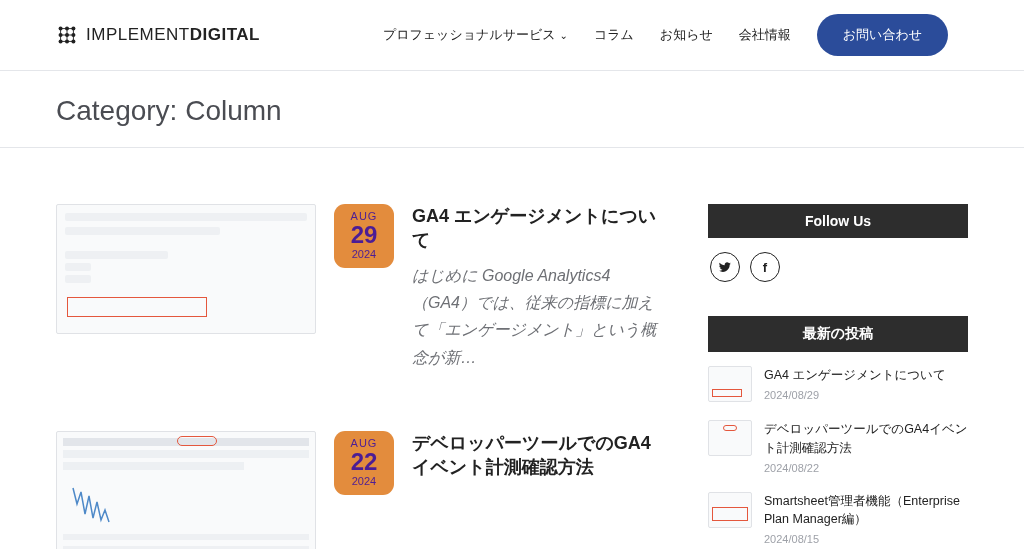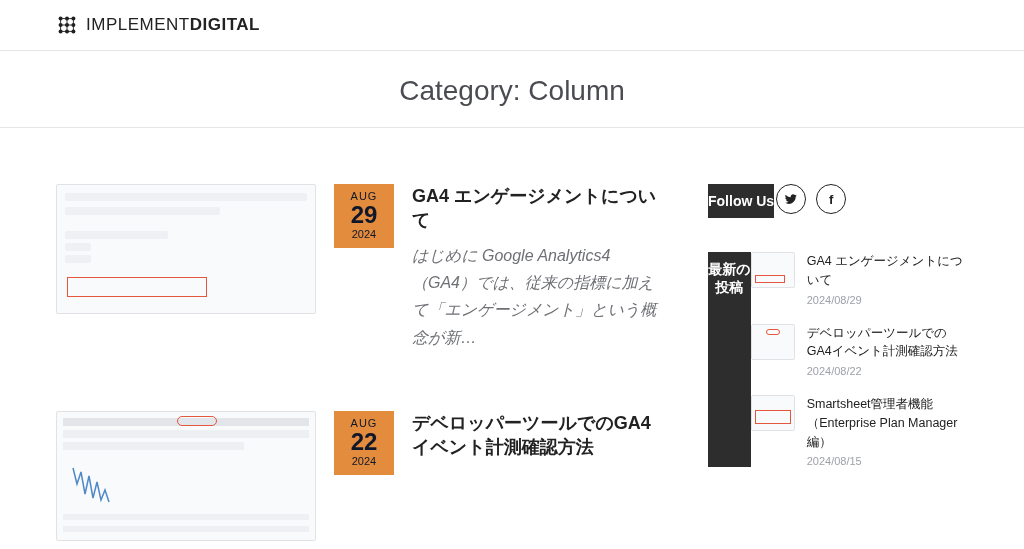--- a/index.html
+++ b/index.html
@@ -13,40 +13,40 @@
 .brand-text{font-size:17px;letter-spacing:.5px;}
 .brand-text .light{font-weight:300;}
 .brand-text .bold{font-weight:700;}
 .nav{display:flex;align-items:center;gap:26px;}
 .nav-item{font-size:13px;color:var(--ink);cursor:pointer;display:flex;align-items:center;gap:4px;}
 .chev{font-size:10px;color:var(--ink);}
 .contact-btn{background:var(--navy);color:#fff;border:none;border-radius:24px;padding:12px 26px;font-size:13px;cursor:pointer;}
 
 
 .title-bar{padding:24px 56px 20px 56px;}
-.title-bar h1{font-size:28px;font-weight:400;color:#4a4c52;text-align:center;}
+.title-bar h1{font-size:28px;font-weight:400;color:#4a4c52;}
 .rule{border:none;border-top:1px solid var(--divider);}
 
 
 .page{display:grid;grid-template-columns:1fr 260px;gap:40px;max-width:960px;margin:0 auto;padding:56px 24px 0 24px;}
 .posts{display:flex;flex-direction:column;gap:60px;}
 .post{display:grid;grid-template-columns:260px 60px 1fr;gap:18px;align-items:start;}
 .thumb{width:260px;height:130px;border:1px solid #e0e2e6;border-radius:2px;background:#f9fafb;position:relative;overflow:hidden;}
 .thumb .bar{position:absolute;left:8px;right:8px;height:8px;background:#eef0f3;border-radius:2px;}
 .thumb .redbox{position:absolute;border:1.5px solid #e4573d;}
-.date-badge{background:var(--orange);color:#0f172a;width:60px;text-align:center;padding:6px 0 8px 0;border-radius:0;}
+.date-badge{background:var(--orange);color:#4c1d95;width:60px;text-align:center;padding:6px 0 8px 0;border-radius:11px;}
 .date-badge .m{font-size:11px;letter-spacing:1px;}
 .date-badge .d{font-size:24px;font-weight:600;line-height:1.1;}
 .date-badge .y{font-size:11px;}
 .post-body h2{font-size:18px;font-weight:600;margin-bottom:10px;cursor:pointer;}
 .post-body p{font-size:16px;color:var(--muted);font-style:italic;line-height:1.7;}
 
 
 .sidebar{display:flex;flex-direction:column;gap:34px;}
-.sb-block{display:flex;flex-direction:row;}
+.sb-block{display:flex;flex-direction:column;gap:14px;}
 .sb-head{background:var(--side-dark);color:#fff;text-align:center;padding:9px 0;font-size:14px;font-weight:600;}
 .social{display:flex;gap:10px;padding-left:2px;}
 .soc{width:30px;height:30px;border:1.5px solid #222;border-radius:50%;display:flex;align-items:center;justify-content:center;cursor:pointer;font-size:13px;font-weight:700;}
 .recent{display:flex;flex-direction:column;gap:18px;}
 .recent-item{display:grid;grid-template-columns:44px 1fr;gap:12px;align-items:start;}
 .recent-thumb{width:44px;height:36px;border:1px solid #e0e2e6;background:#f9fafb;border-radius:2px;position:relative;overflow:hidden;}
 .recent-thumb .rb{position:absolute;border:1px solid #e4573d;}
 .recent-title{font-size:12.5px;color:var(--ink);line-height:1.5;cursor:pointer;}
 .recent-date{font-size:11px;color:#9ea1a8;margin-top:4px;}
 
@@ -85,20 +85,30 @@
         <circle cx="5" cy="19" r="2.2" fill="#222"></circle>
           <circle cx="12" cy="19" r="2.2" fill="#222"></circle>
           <circle cx="19" cy="19" r="2.2" fill="#222"></circle>
         <path d="M5 5h14M5 12h14M5 19h14M5 5v14M12 5v14M19 5v14" stroke="#222" stroke-width="1"></path>
       </svg>
     </span>
     <span class="brand-text">
       <span class="light">IMPLEMENT</span><span class="bold">DIGITAL</span>
     </span>
   </div>
+  <nav class="nav">
+    <span class="nav-item">
+      <span>プロフェッショナルサービス</span>
+      <span class="chev">⌄</span>
+    </span>
+    <span class="nav-item">コラム</span>
+    <span class="nav-item">お知らせ</span>
+    <span class="nav-item">会社情報</span>
+    <button class="contact-btn">お問い合わせ</button>
+  </nav>
 </header>
 
 <div class="title-bar">
   <h1>Category: Column</h1>
 </div>
 <hr class="rule">
 
 <main class="page">
 
   <section class="posts">

